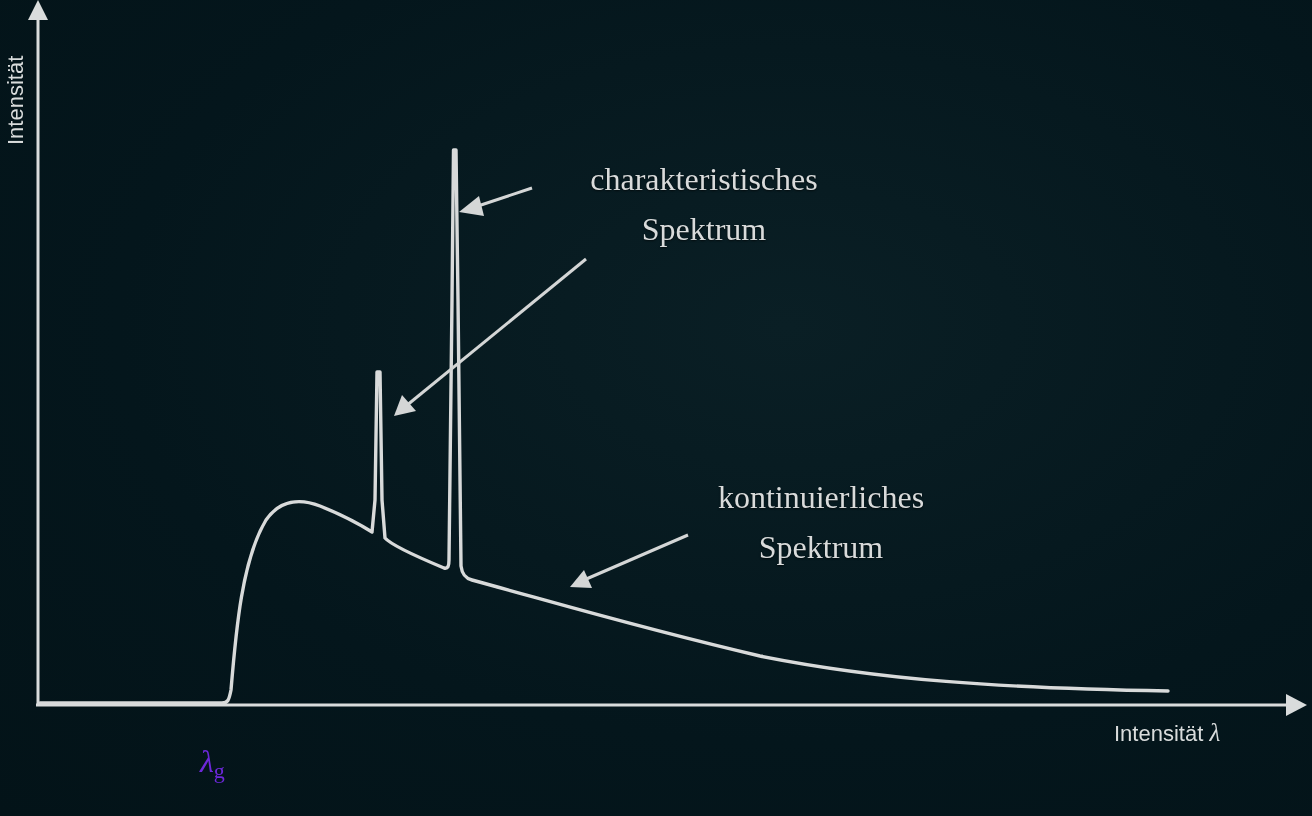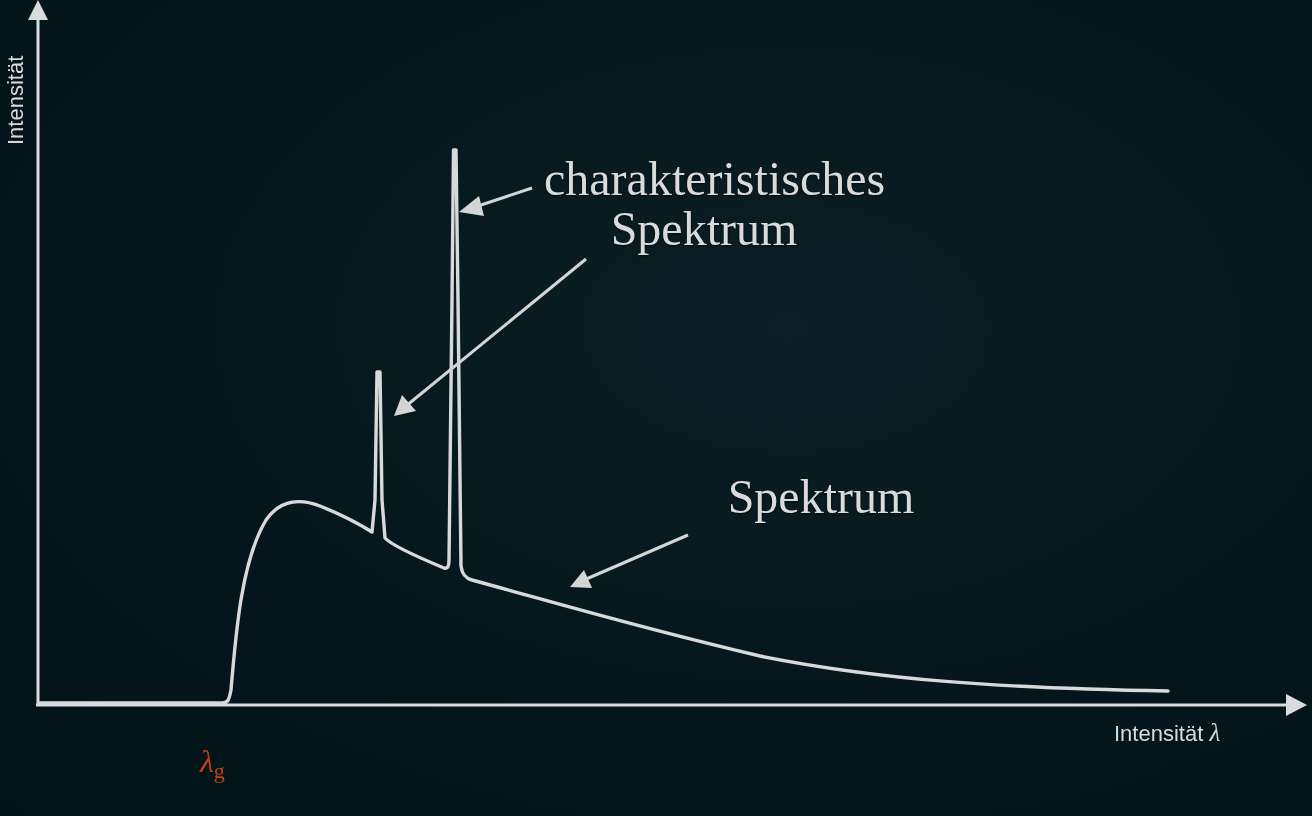--- a/index.html
+++ b/index.html
@@ -11,37 +11,37 @@
     }
     svg.diagram { position: absolute; left: 0; top: 0; }
     .axis-line { stroke: #d9dcdc; stroke-width: 3; fill: none; }
     .axis-head { fill: #d9dcdc; }
     .curve { stroke: #d8dada; stroke-width: 3.4; fill: none; stroke-linejoin: round; stroke-linecap: round; }
     .pointer { stroke: #d4d6d6; stroke-width: 3; fill: none; }
     .pointer-head { fill: #d4d6d6; }
     .label-serif {
       position: absolute; color: #d9dbdb;
       font-family: "Liberation Serif", "DejaVu Serif", serif;
-      font-size: 48px; line-height: 50px; text-align: center; white-space: nowrap;
+      font-size: 32px; line-height: 50px; text-align: center; white-space: nowrap;
       text-shadow: 0 1px 2px rgba(0,0,0,0.6);
     }
     .axis-label {
       position: absolute; color: #d9dcdc;
       font-family: "Liberation Sans", "DejaVu Sans", sans-serif;
       font-size: 22px; white-space: nowrap;
     }
     .ylabel {
       left: 3px; top: 145px;
       transform-origin: left top;
       transform: rotate(-90deg);
     }
     .xlabel { left: 1114px; top: 719px; }
     .xlabel .lam { font-family: "Liberation Serif", "DejaVu Serif", serif; font-style: italic; font-size: 25px; }
     .lambda-g {
-      position: absolute; left: 200px; top: 743px; color: #c2410c;
+      position: absolute; left: 200px; top: 743px; color: #6d28d9;
       font-family: "Liberation Serif", "DejaVu Serif", serif; font-size: 32px;
       font-style: italic;
     }
     .lambda-g sub { font-size: 22px; font-style: normal; vertical-align: -6px; }
   </style>
 </head>
 <body>
 
 <svg class="diagram" width="1312" height="816" viewBox="0 0 1312 816">
 
@@ -80,14 +80,15 @@
   <span>Intensität</span>
   <span class="lam">λ</span>
 </div>
 <div class="lambda-g"><span>λ</span><sub>g</sub></div>
 
 <div class="label-serif" style="left:544px; top:154px; width:320px;">
   <div>charakteristisches</div>
   <div>Spektrum</div>
 </div>
 <div class="label-serif" style="left:676px; top:472px; width:290px;">
+  <div>kontinuierliches</div>
   <div>Spektrum</div>
 </div>
 
 </body></html>

